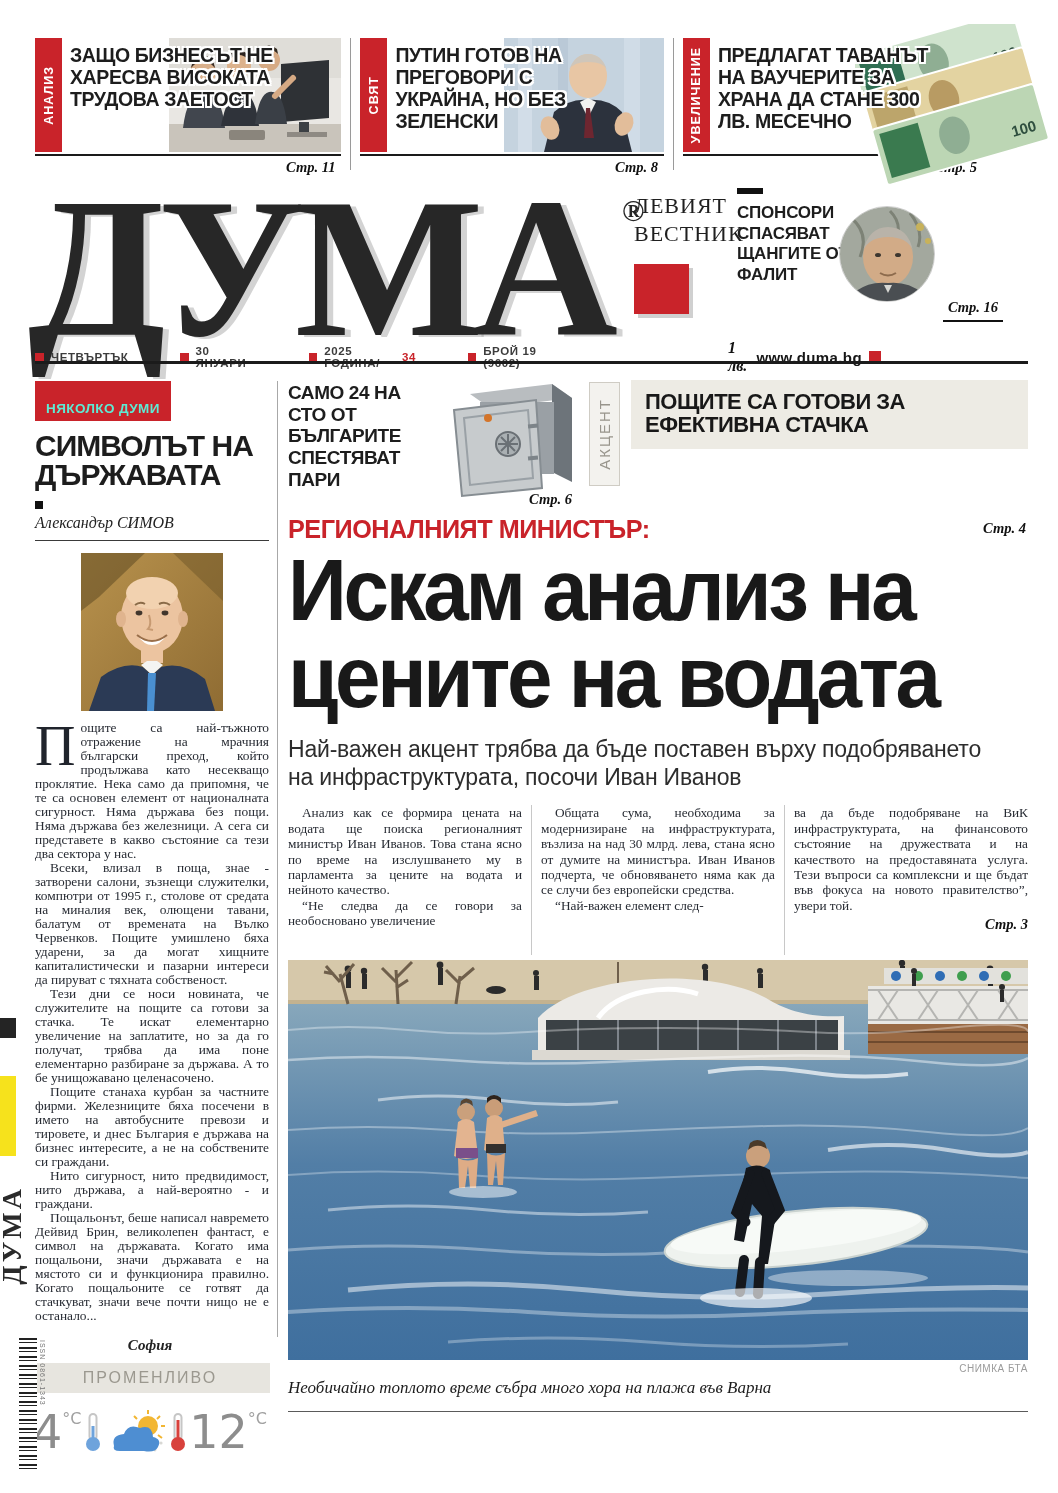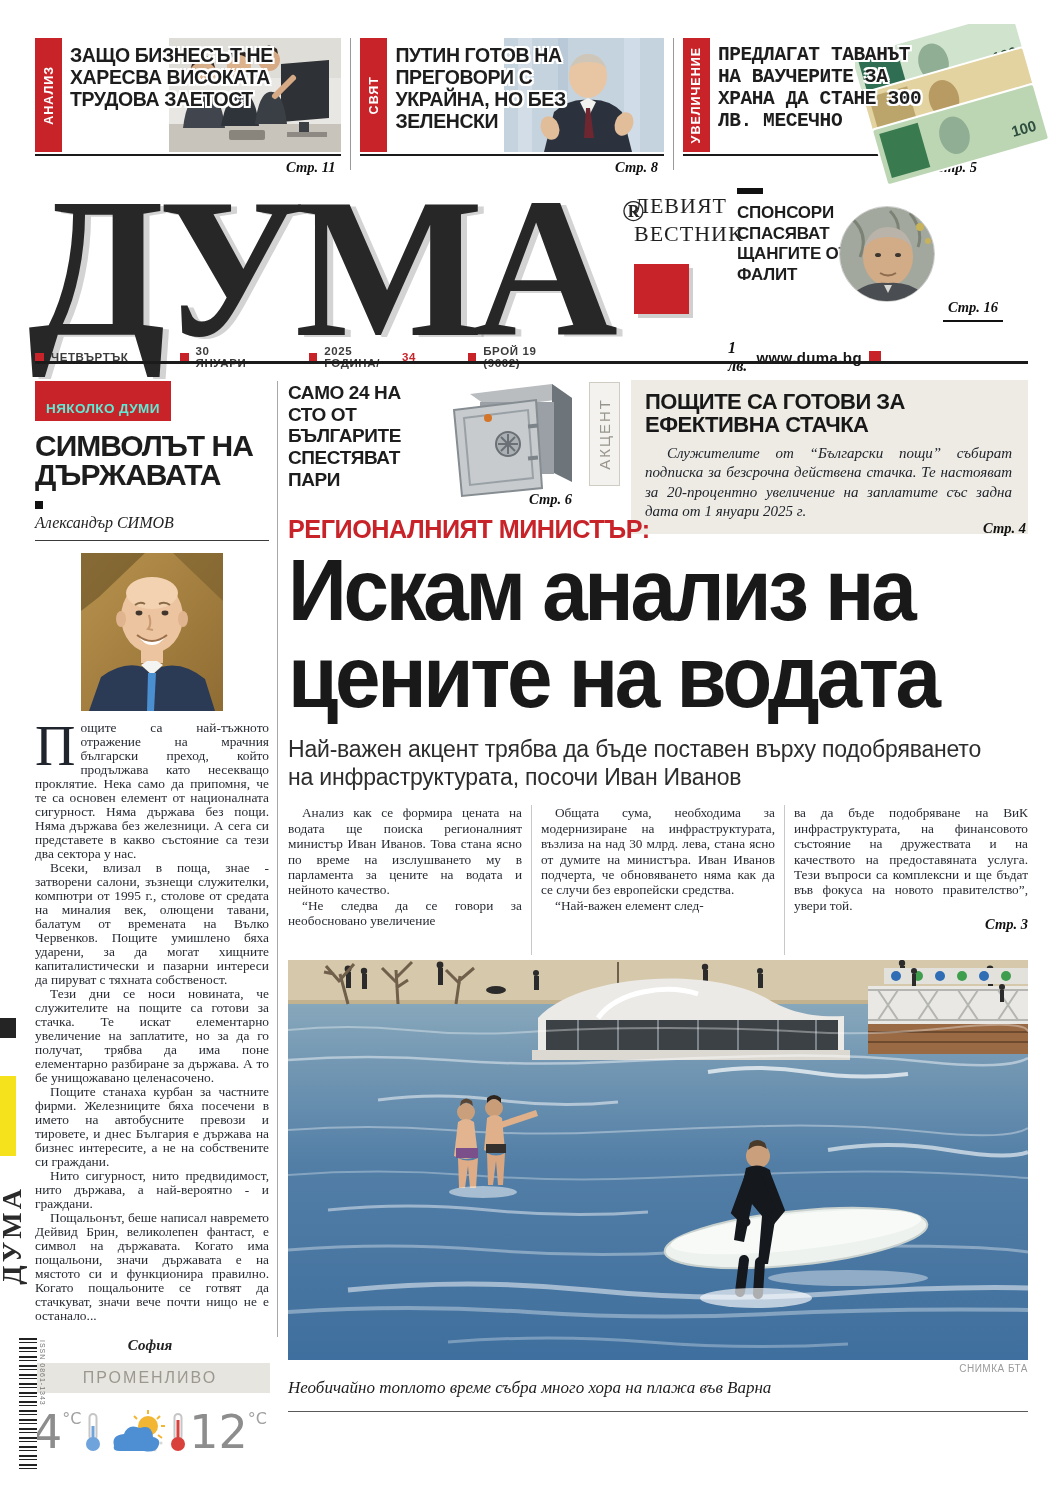--- a/index.html
+++ b/index.html
@@ -204,21 +204,21 @@
               <rect x="14" y="44" width="168" height="58" rx="3" fill="#e3d3a1" stroke="#ffffff" stroke-width="2"></rect>
               <ellipse cx="92" cy="72" rx="15" ry="19" fill="#b89b63"></ellipse>
               <rect x="20" y="50" width="40" height="46" fill="#9c7f3f" opacity=".55"></rect>
               <rect x="14" y="82" width="168" height="58" rx="3" fill="#bcd6b4" stroke="#ffffff" stroke-width="2"></rect>
               <rect x="20" y="88" width="40" height="46" fill="#3a7a4f"></rect>
               <ellipse cx="92" cy="110" rx="15" ry="19" fill="#8fae93"></ellipse>
               <text x="148" y="128" font-family="Liberation Sans, sans-serif" font-size="15" font-weight="bold" fill="#2f4f3f">100</text>
             </g>
           </svg>
         </div>
-        <div class="ttitle" style="width:218px;font-family:Liberation Mono, monospace;">ПРЕДЛАГАТ ТАВАНЪТ НА ВАУЧЕРИТЕ ЗА ХРАНА ДА СТАНЕ 300 ЛВ. МЕСЕЧНО</div>
+        <div class="ttitle" style="width:218px;">ПРЕДЛАГАТ ТАВАНЪТ НА ВАУЧЕРИТЕ ЗА ХРАНА ДА СТАНЕ 300 ЛВ. МЕСЕЧНО</div>
       </div>
       <div class="tfoot" style="width:300px;"><span class="pgref">Стр. 5</span></div>
     </div>
   </div>
 
   <div class="logo"><span>ДУМА</span><span class="reg">®</span></div>
   <div class="tagline">
     <div>ЛЕВИЯТ</div>
     <div>ВЕСТНИК</div>
   </div>
@@ -334,21 +334,20 @@
       <span class="sv-page pgref">Стр. 6</span>
     </div>
 
     <div class="aktab">
         <span>АКЦЕНТ</span>
       </div>
 
     <div class="akbox">
       <div class="akbox-inner">
         <div class="ak-head">ПОЩИТЕ СА ГОТОВИ ЗА ЕФЕКТИВНА СТАЧКА</div>
-        <div class="ak-text">Служителите от “Български пощи” събират подписка за безсрочна действена стачка. Те настояват за 20-процентно увеличение на заплатите със задна дата от 1 януари 2025 г.</div>
       </div>
       <span class="ak-page pgref">Стр. 4</span>
     </div>
   </div>
 
   <div class="lead">
     <div class="kicker">РЕГИОНАЛНИЯТ МИНИСТЪР:</div>
     <div class="bigline">Искам анализ на</div>
     <div class="bigline">цените на водата</div>
     <div class="subhead">Най-важен акцент трябва да бъде поставен върху подобряването на инфраструктурата, посочи Иван Иванов</div>

